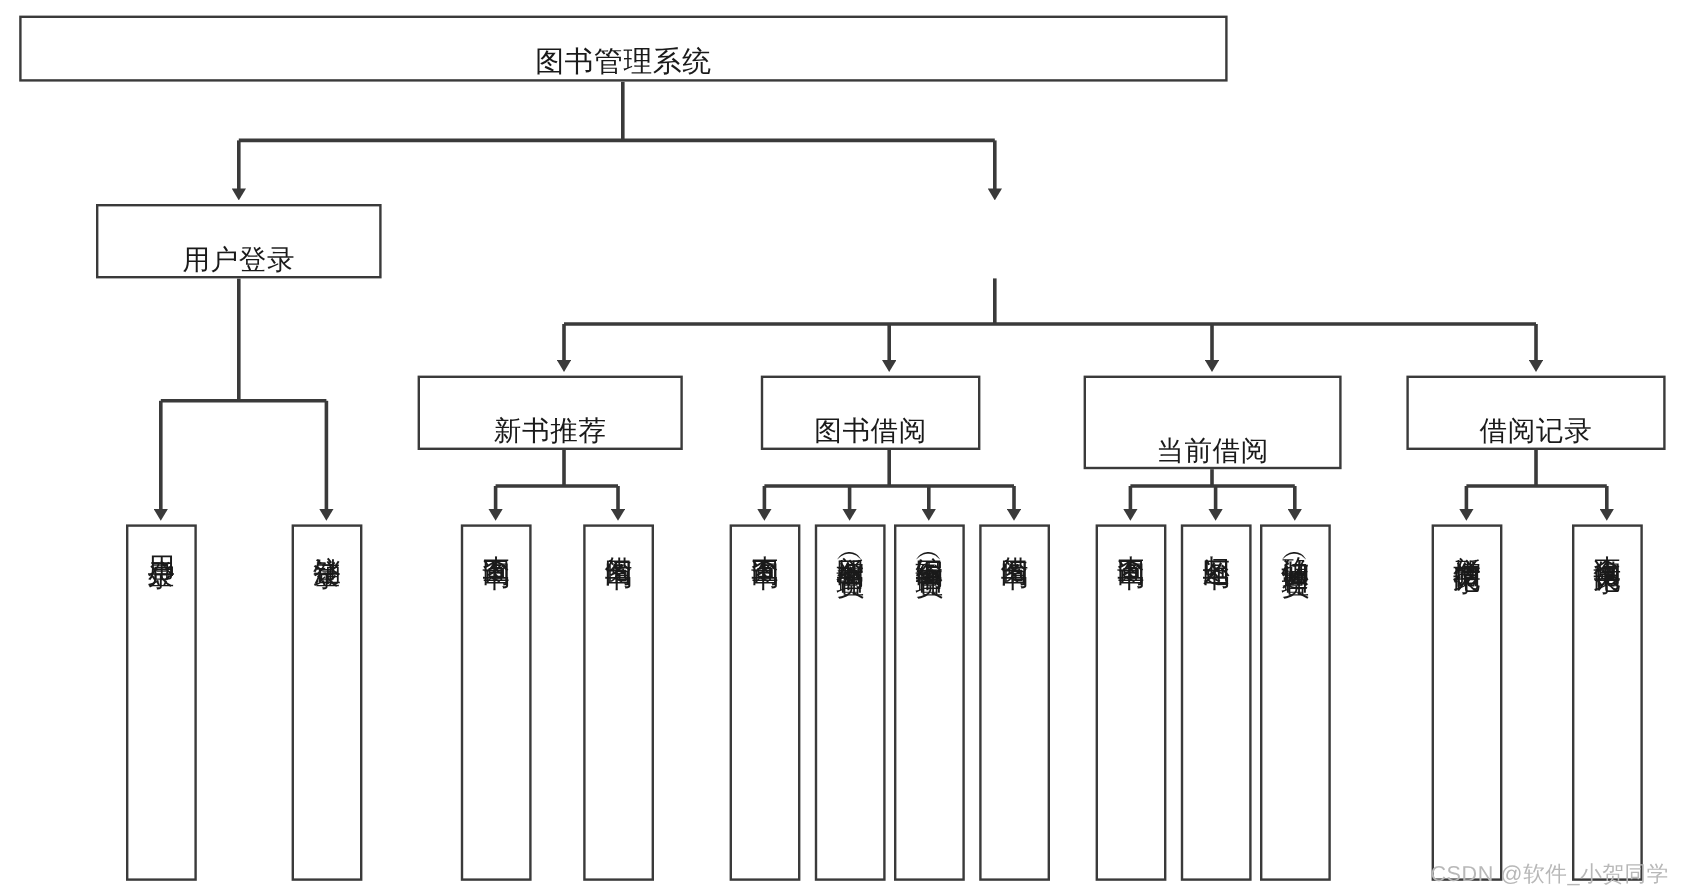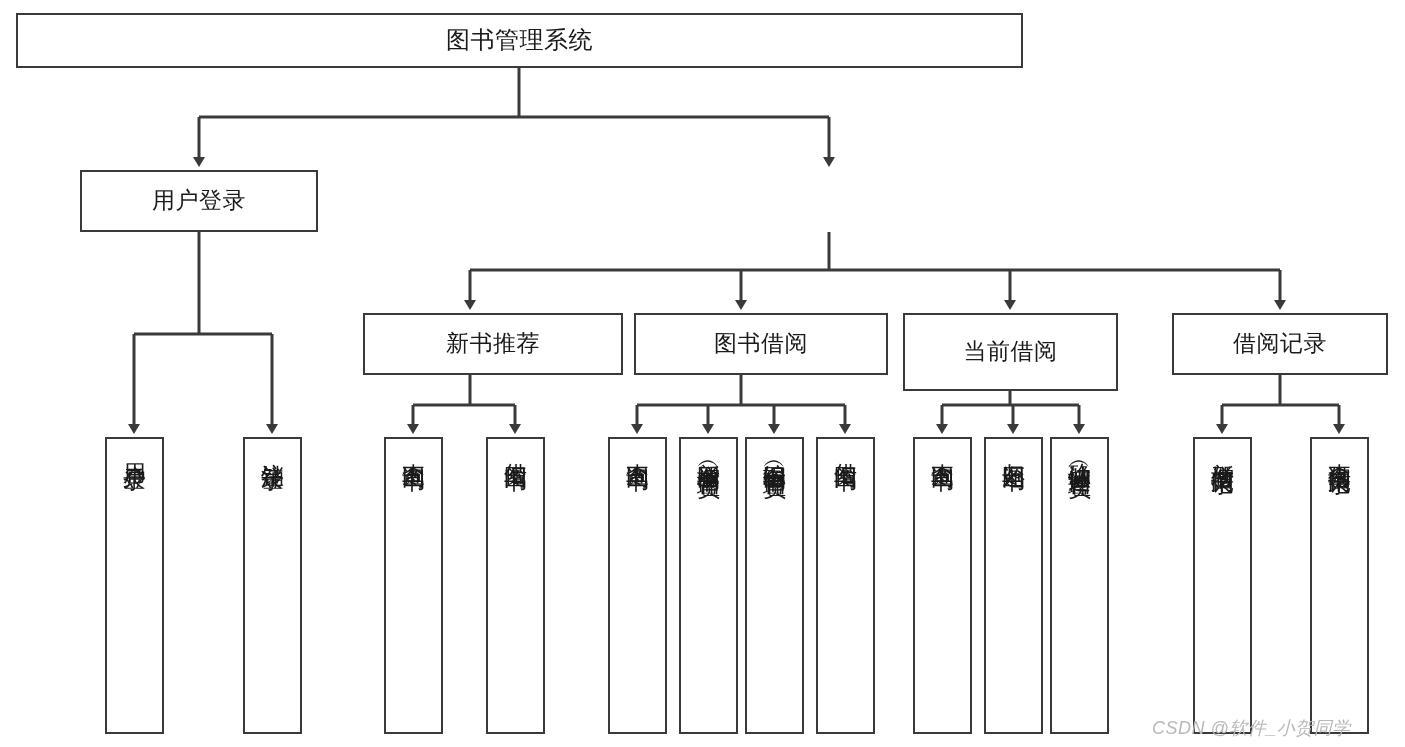--- a/index.html
+++ b/index.html
@@ -23,21 +23,21 @@
     top: 0;
     width: 1405px;
     height: 747px;
   }
   .node {
     position: absolute;
     box-sizing: border-box;
     background: #ffffff;
     border: 2px solid #3a3a3a;
     display: flex;
-    align-items: center;
+    align-items: flex-end;
     justify-content: center;
     color: #1a1a1a;
   }
   .node-label {
     display: block;
     text-align: center;
     line-height: 1.18;
     letter-spacing: 0.5px;
     white-space: nowrap;
   }
@@ -127,24 +127,24 @@
   </svg>
 
   <div class="node h-node root" style="left: 16px; top: 13px; width: 1007px; height: 55px;">
     <span class="node-label">图书管理系统</span>
   </div>
 
   <div class="node h-node" style="left: 80px; top: 170px; width: 238px; height: 62px;">
     <span class="node-label">用户登录</span>
   </div>
 
-  <div class="node h-node" style="left: 363px; top: 313px; width: 260px; height: 62px; font-family: Liberation Serif, serif;">
+  <div class="node h-node" style="left: 348px; top: 313px; width: 221px; height: 62px; font-family: Liberation Serif, serif;">
     <span class="node-label">新书推荐</span>
   </div>
-  <div class="node h-node" style="left: 634px; top: 313px; width: 254px; height: 62px;">
+  <div class="node h-node" style="left: 634px; top: 313px; width: 183px; height: 62px;">
     <span class="node-label">图书借阅</span>
   </div>
   <div class="node h-node" style="left: 903px; top: 313px; width: 215px; height: 78px;">
     <span class="node-label">当前借阅</span>
   </div>
   <div class="node h-node" style="left: 1172px; top: 313px; width: 216px; height: 62px;">
     <span class="node-label">借阅记录</span>
   </div>
 
   <div class="node v-node" style="left: 105px; top: 437px; width: 59px; height: 297px;">
@@ -180,15 +180,15 @@
   <div class="node v-node" style="left: 1050px; top: 437px; width: 59px; height: 297px;">
     <span class="node-label">确认归还（管理员）</span>
   </div>
   <div class="node v-node" style="left: 1193px; top: 437px; width: 59px; height: 297px;">
     <span class="node-label">新增借阅记录</span>
   </div>
   <div class="node v-node" style="left: 1310px; top: 437px; width: 59px; height: 297px;">
     <span class="node-label">查询借阅记录</span>
   </div>
 
-  <div class="watermark" style="left: 1152px; top: 716px; font-style: italic;">CSDN @软件_小贺同学</div>
+  <div class="watermark" style="left: 1192px; top: 716px;">CSDN @软件_小贺同学</div>
 
 </div>
 
 </body></html>

